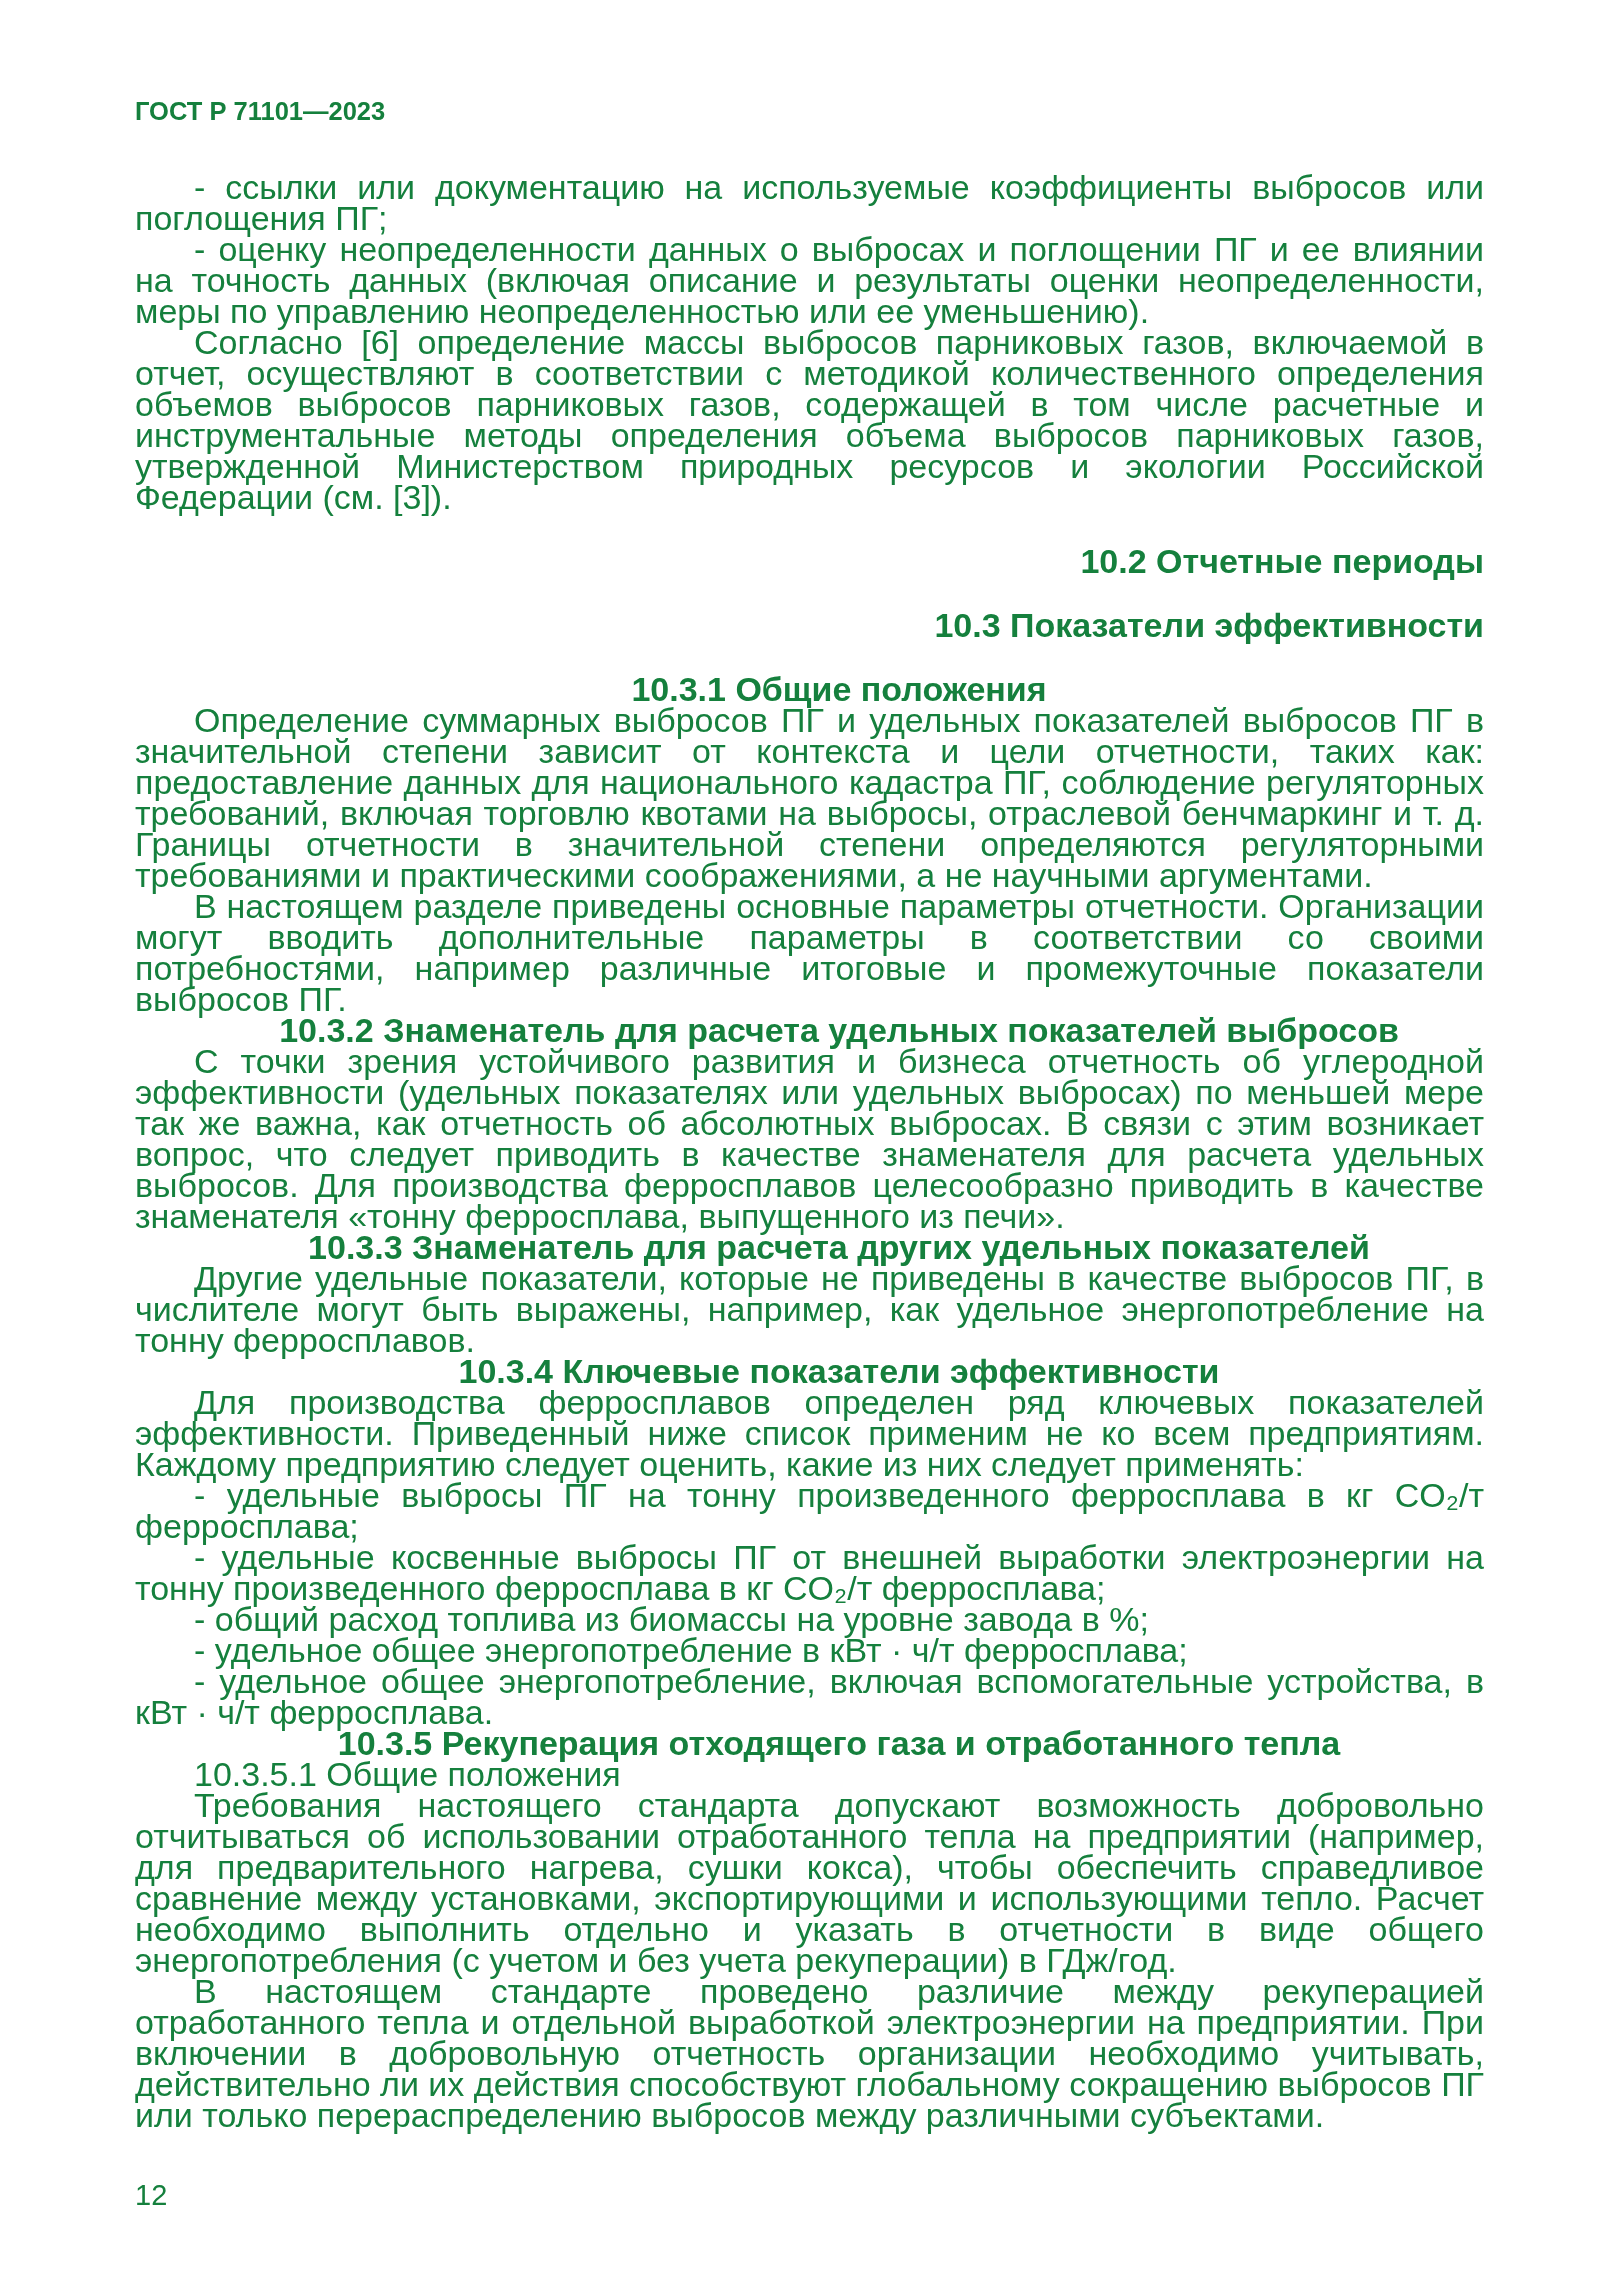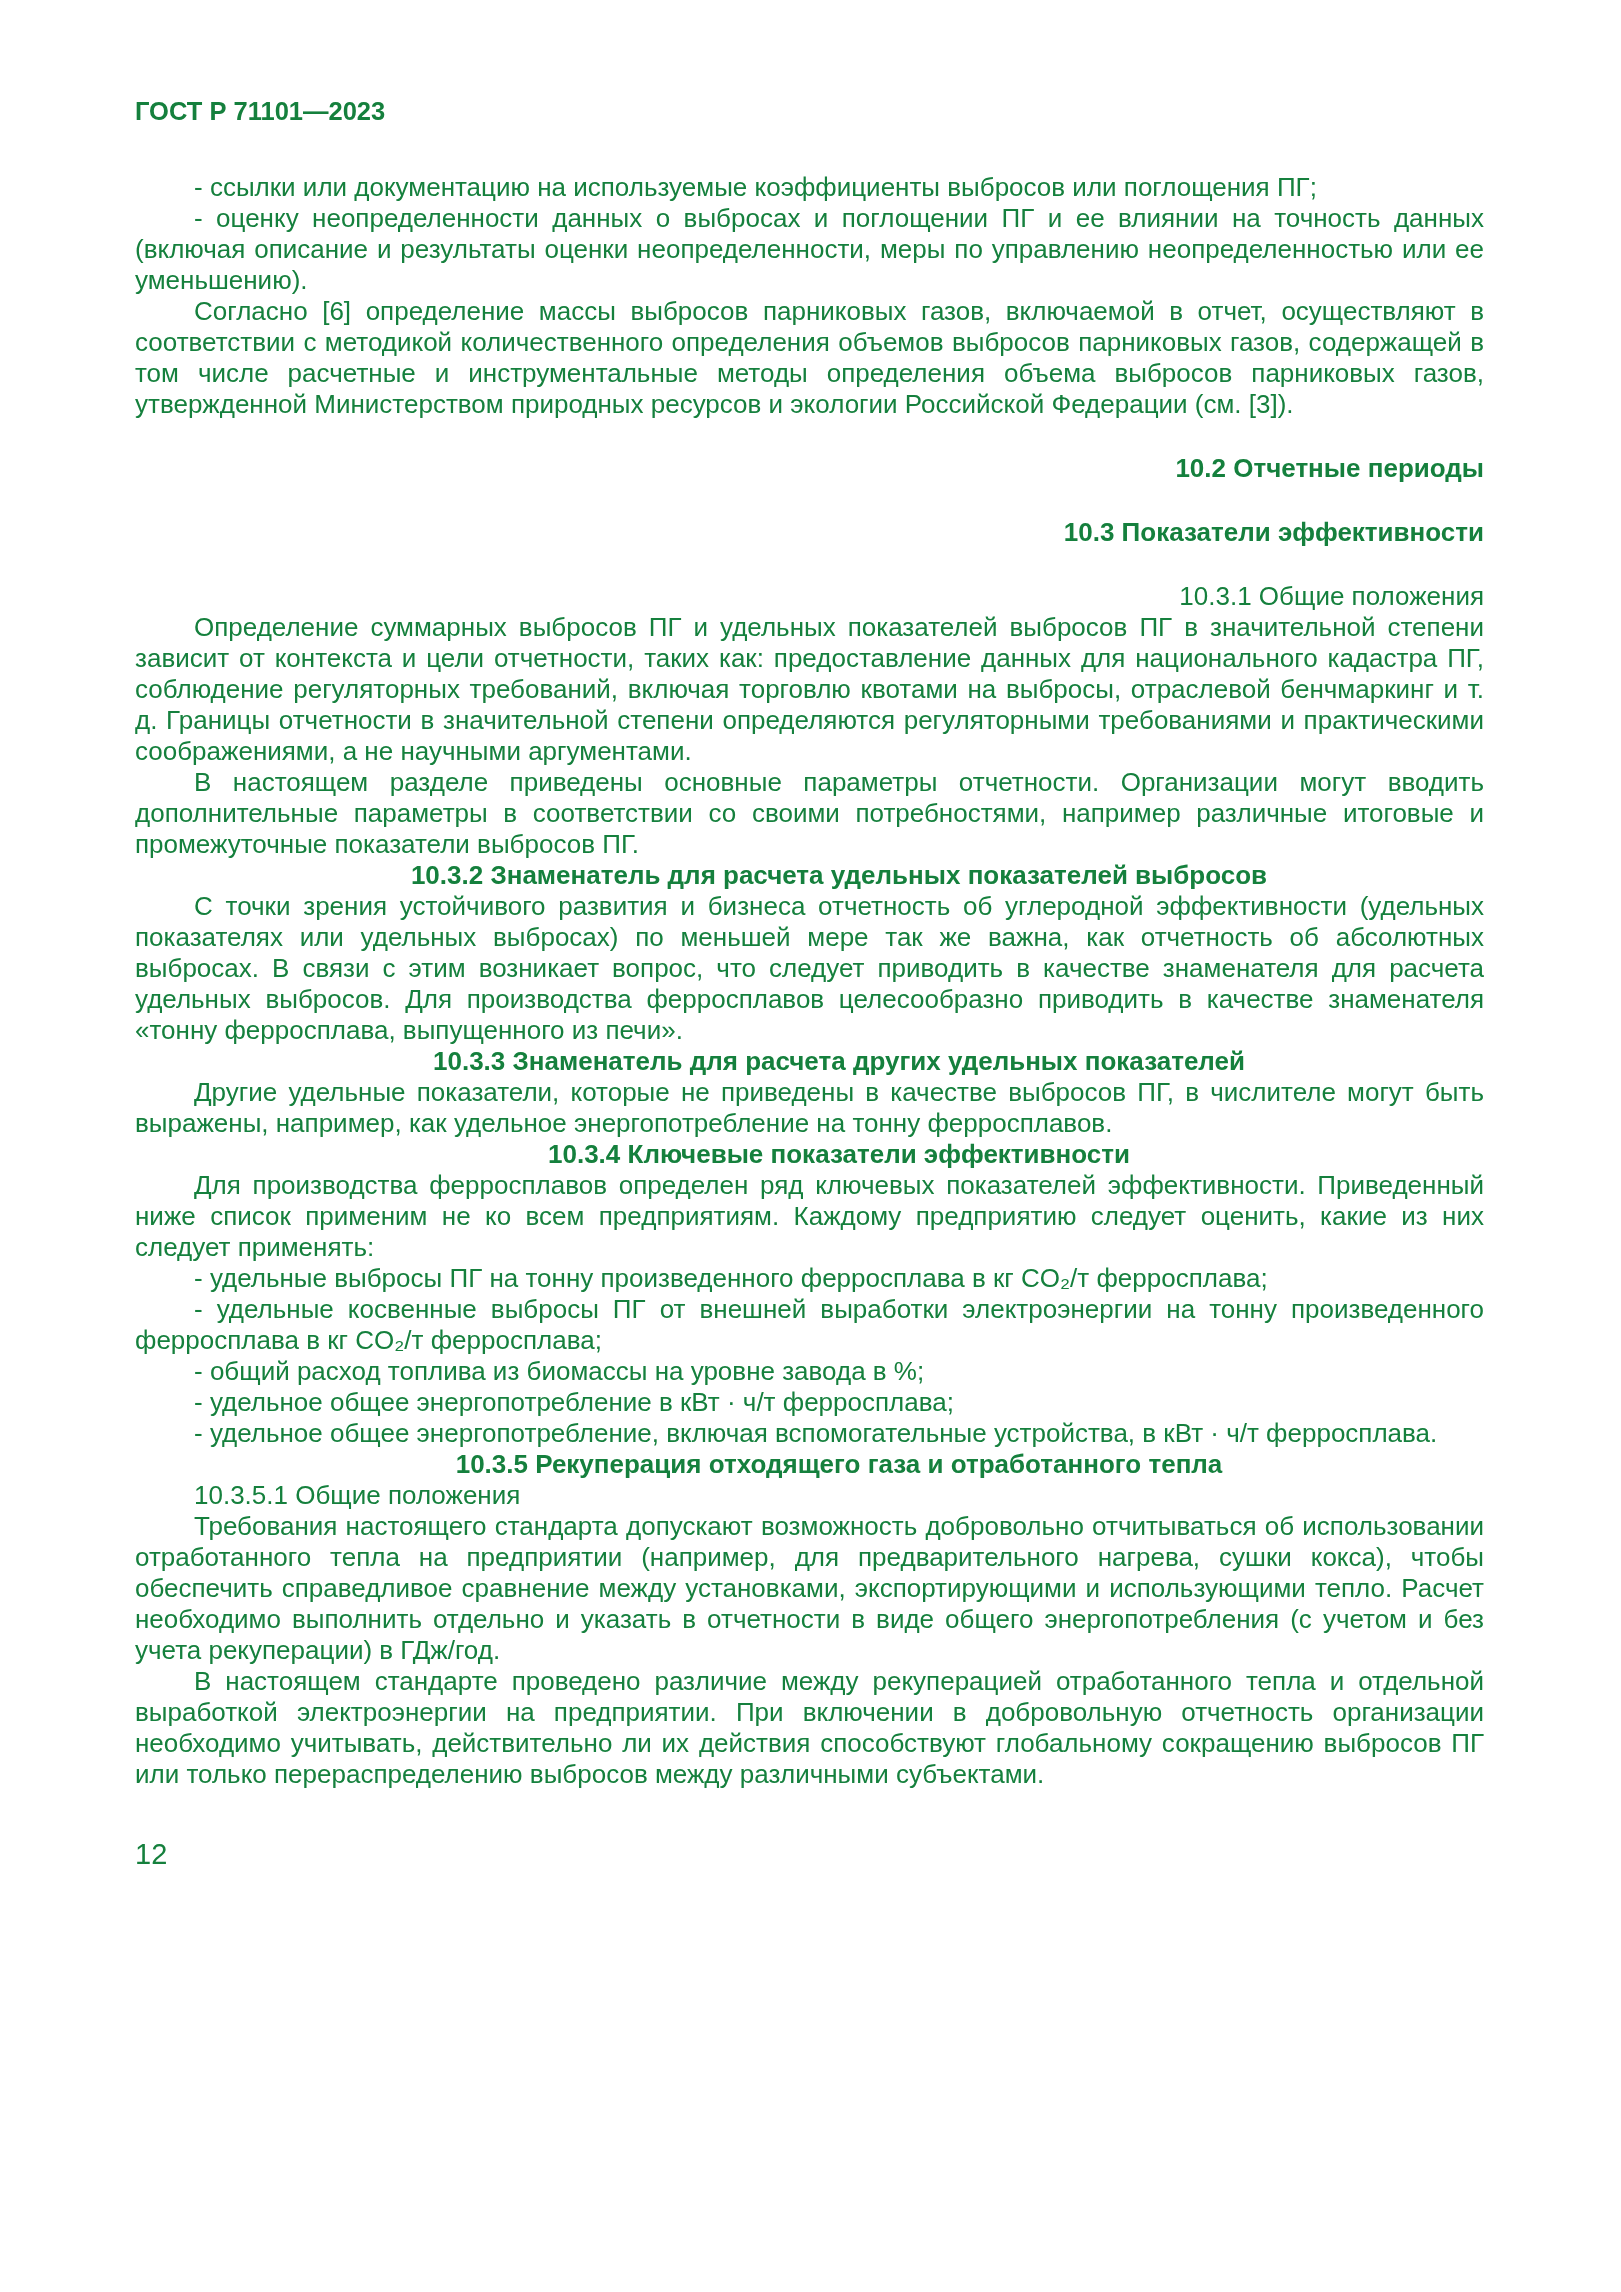--- a/index.html
+++ b/index.html
@@ -21,37 +21,37 @@
     overflow: hidden;
   }
   .doc-code {
     font-size: 25.5px;
     line-height: 31px;
     font-weight: bold;
     margin: 0 0 45px 0;
     text-align: left;
   }
   .para, .head-major, .head-sub, .head-run {
-    font-size: 26px;
+    font-size: 34px;
     line-height: 31px;
     margin: 0;
     text-indent: 59px;
   }
   .para {
     text-align: justify;
     font-weight: normal;
   }
   .head-major {
     font-weight: bold;
     text-align: right;
     margin: 33px 0 33px 0;
   }
   .head-sub {
-    font-weight: normal;
-    text-align: right;
+    font-weight: bold;
+    text-align: center;
     margin: 33px 0 0 0;
   }
   .head-run {
     font-weight: bold;
     text-align: center;
     margin: 0;
   }
   .page-number {
     font-size: 29px;
     line-height: 31px;

